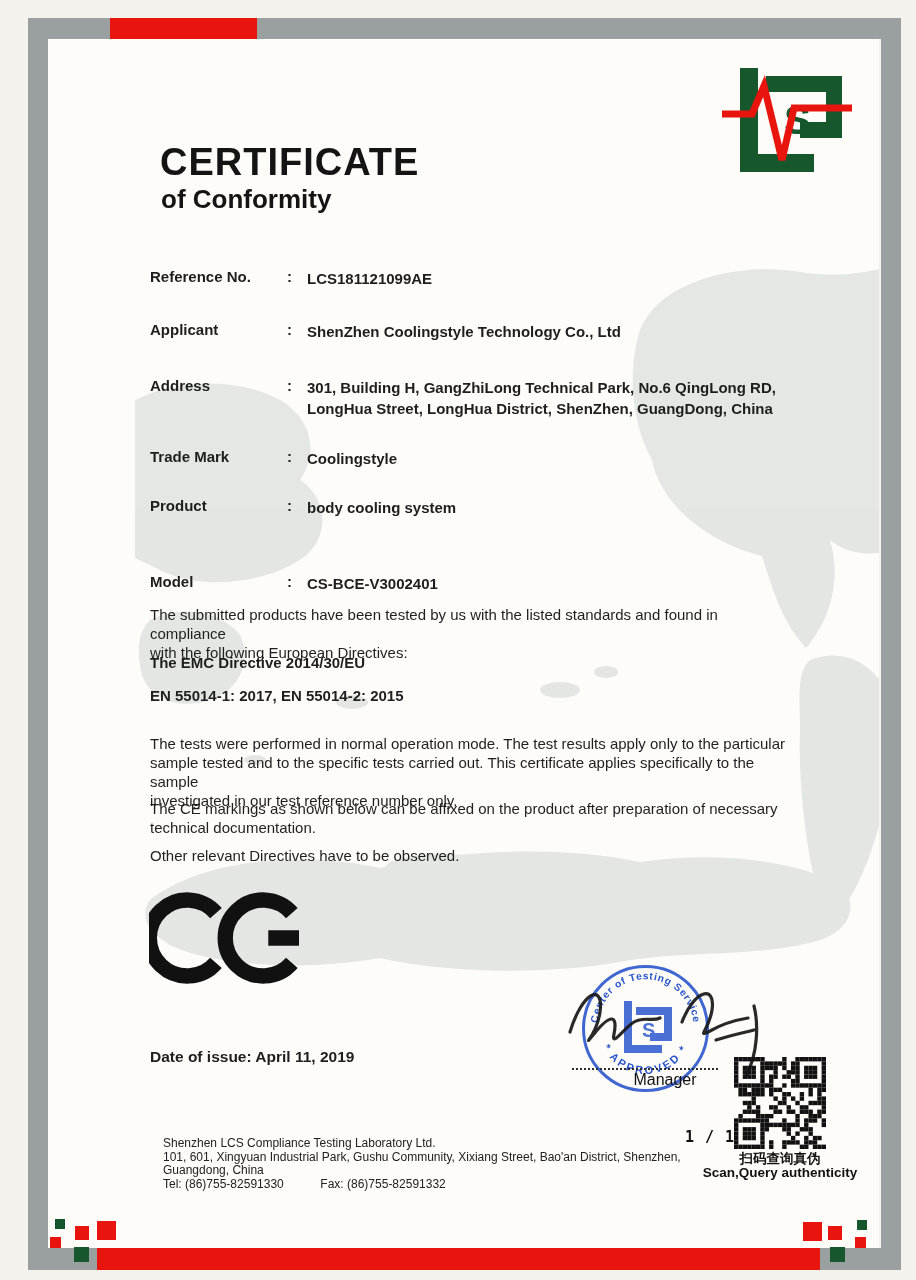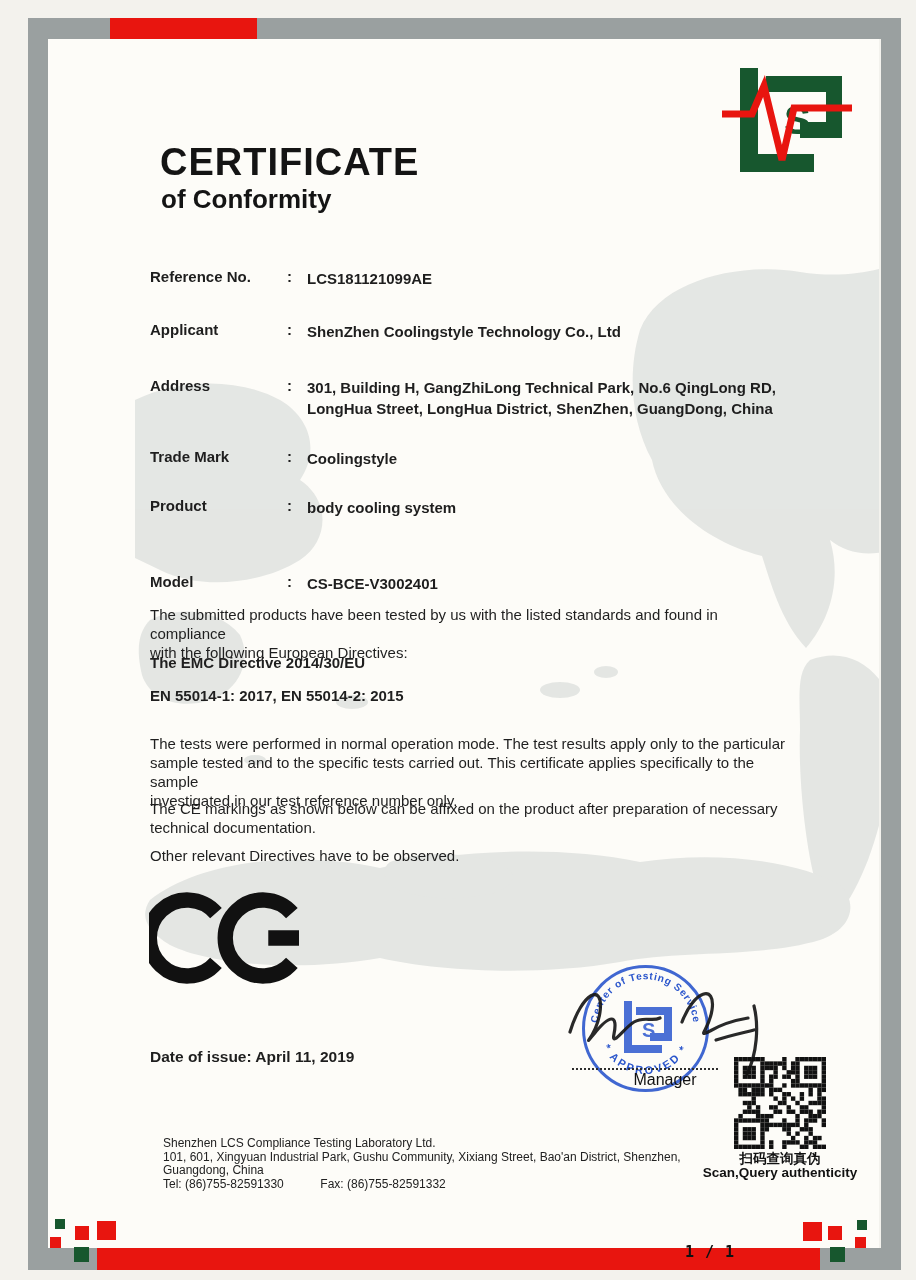--- a/index.html
+++ b/index.html
@@ -441,16 +441,16 @@
     <div class="abs foot" style="left:163px;top:1137px;width:520px;">
       <div>Shenzhen LCS Compliance Testing Laboratory Ltd.</div>
       <div>101, 601, Xingyuan Industrial Park, Gushu Community, Xixiang Street, Bao'an District, Shenzhen,</div>
       <div>Guangdong, China</div>
       <div>
         <span class="col">Tel: (86)755-82591330</span>
         <span>Fax: (86)755-82591332</span>
       </div>
     </div>
 
-    <div class="abs pgnum" style="left:685px;top:1243px;">1 / 1</div>
+    <div class="abs pgnum" style="left:685px;top:1128px;">1 / 1</div>
 
   </div>
 </div>
 
 </body></html>

